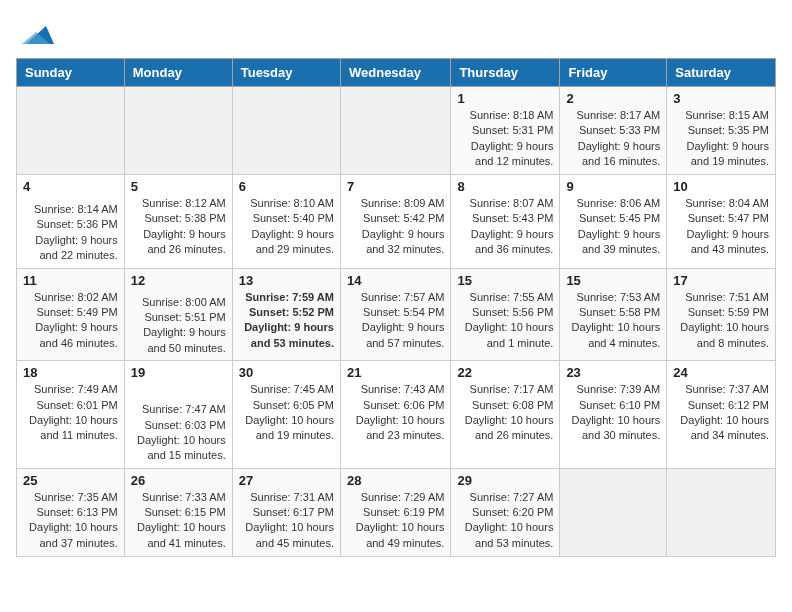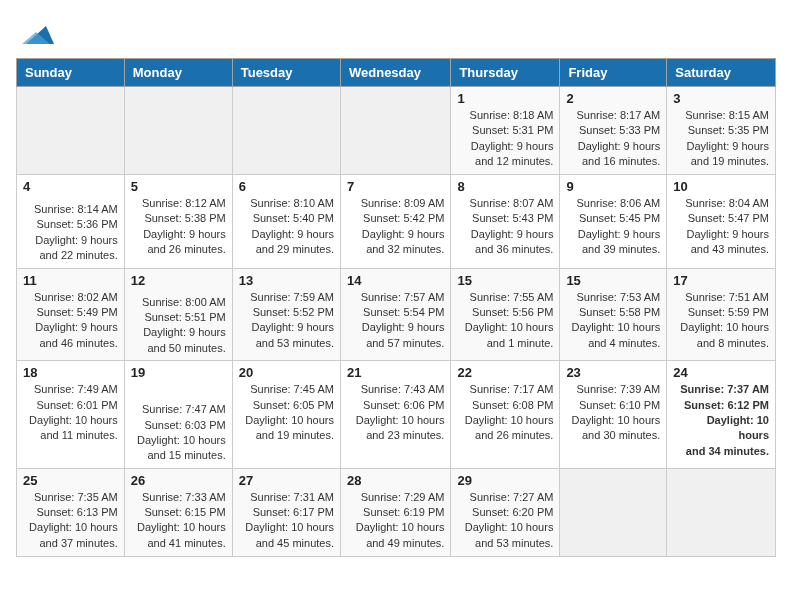--- a/index.html
+++ b/index.html
@@ -200,21 +200,21 @@
         </td>
         <td>
           <span class="day-number">12</span>
           <div class="day-info" style="white-space: pre-line; margin-top: 7px;">Sunrise: 8:00 AM
 Sunset: 5:51 PM
 Daylight: 9 hours
 and 50 minutes.</div>
         </td>
         <td>
           <span class="day-number">13</span>
-          <div class="day-info" style="white-space: pre-line;">Sunrise: 7:59 AM
+          <div class="day-info" style="white-space: pre-line; font-weight: bold;">Sunrise: 7:59 AM
 Sunset: 5:52 PM
 Daylight: 9 hours
 and 53 minutes.</div>
         </td>
         <td>
           <span class="day-number">14</span>
           <div class="day-info" style="white-space: pre-line;">Sunrise: 7:57 AM
 Sunset: 5:54 PM
 Daylight: 9 hours
 and 57 minutes.</div>
@@ -250,21 +250,21 @@
 and 11 minutes.</div>
         </td>
         <td>
           <span class="day-number">19</span>
           <div class="day-info" style="white-space: pre-line; margin-top: 22px;">Sunrise: 7:47 AM
 Sunset: 6:03 PM
 Daylight: 10 hours
 and 15 minutes.</div>
         </td>
         <td>
-          <span class="day-number">20</span>
+          <span class="day-number">30</span>
           <div class="day-info" style="white-space: pre-line;">Sunrise: 7:45 AM
 Sunset: 6:05 PM
 Daylight: 10 hours
 and 19 minutes.</div>
         </td>
         <td>
           <span class="day-number">21</span>
           <div class="day-info" style="white-space: pre-line;">Sunrise: 7:43 AM
 Sunset: 6:06 PM
 Daylight: 10 hours
@@ -279,21 +279,21 @@
         </td>
         <td>
           <span class="day-number">23</span>
           <div class="day-info" style="white-space: pre-line;">Sunrise: 7:39 AM
 Sunset: 6:10 PM
 Daylight: 10 hours
 and 30 minutes.</div>
         </td>
         <td>
           <span class="day-number">24</span>
-          <div class="day-info" style="white-space: pre-line; font-weight: bold;">Sunrise: 7:37 AM
+          <div class="day-info" style="white-space: pre-line;">Sunrise: 7:37 AM
 Sunset: 6:12 PM
 Daylight: 10 hours
 and 34 minutes.</div>
         </td>
       </tr>
       <tr>
         <td>
           <span class="day-number">25</span>
           <div class="day-info" style="white-space: pre-line;">Sunrise: 7:35 AM
 Sunset: 6:13 PM

